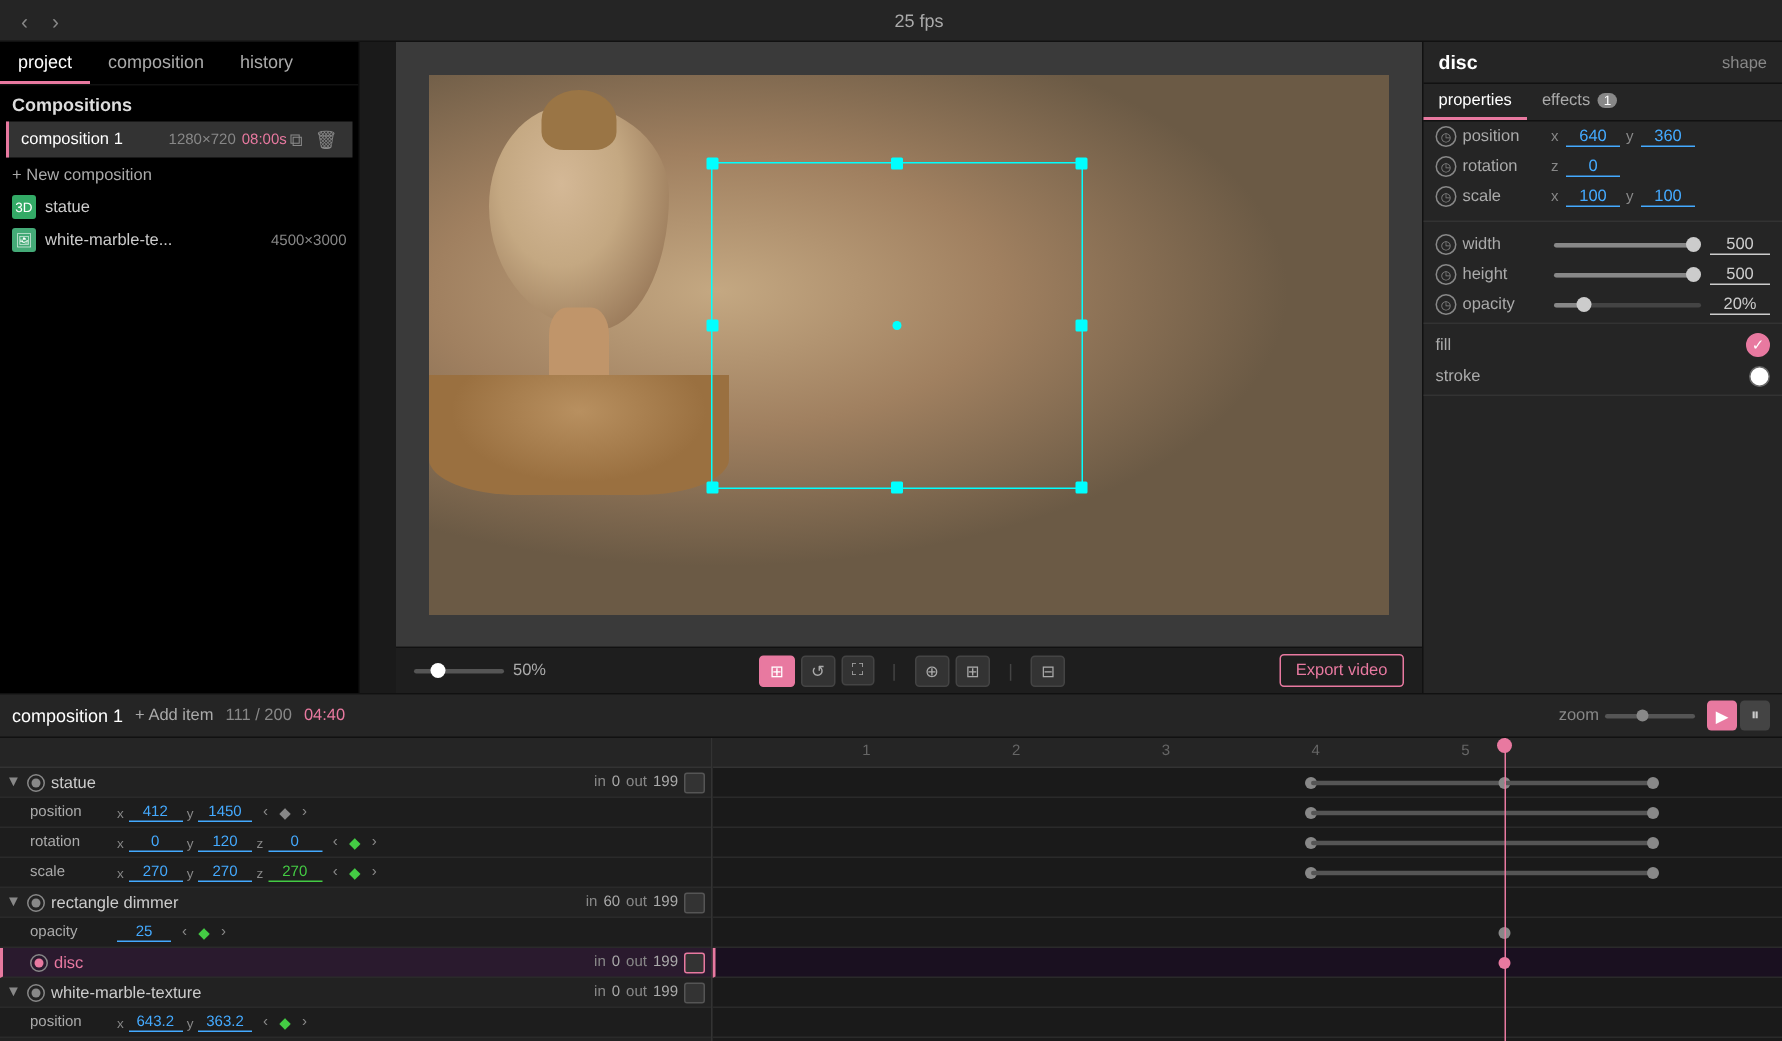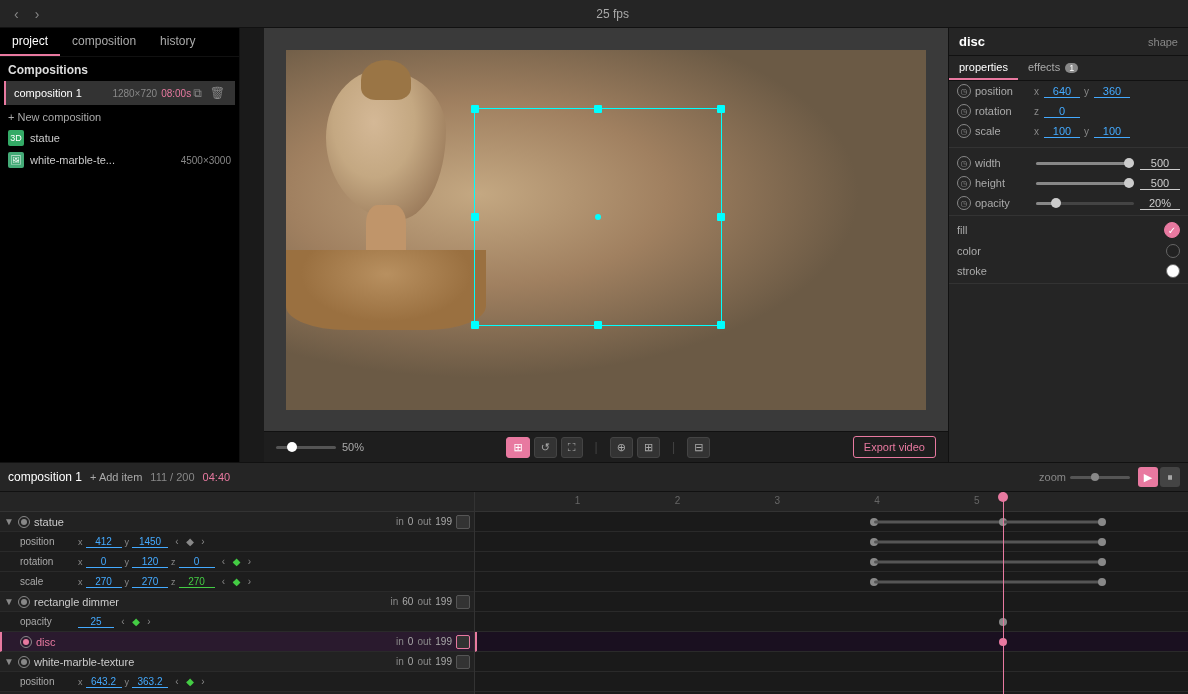--- a/index.html
+++ b/index.html
@@ -355,25 +355,20 @@
     <div style="height:2px; border-top: 1px solid #333; margin: 2px 0"></div>
 
     <div class="fill-row">
       <span class="fill-label">fill</span>
       <div style="flex:1"></div>
       <div class="toggle-circle checked">
         <span style="color:#fff;font-size:10px">✓</span>
       </div>
     </div>
 
-    <div class="fill-row">
-      <span class="fill-label">color</span>
-      <div style="flex:1"></div>
-      <div class="color-circle"></div>
-    </div>
 
     <div class="fill-row">
       <span class="fill-label">stroke</span>
       <div style="flex:1"></div>
       <div class="color-circle white"></div>
     </div>
 
     <div style="height:2px; border-top: 1px solid #333; margin: 2px 0"></div>
 
   </div>

